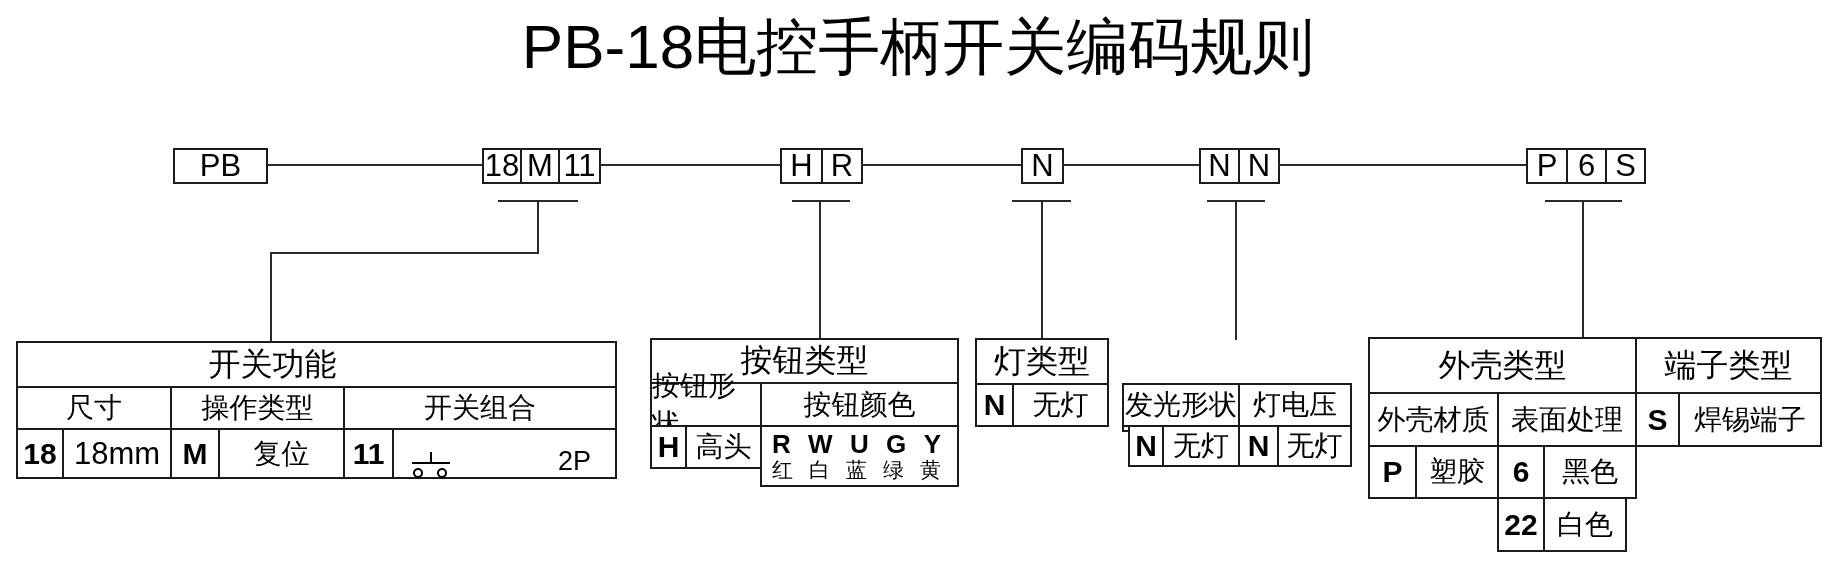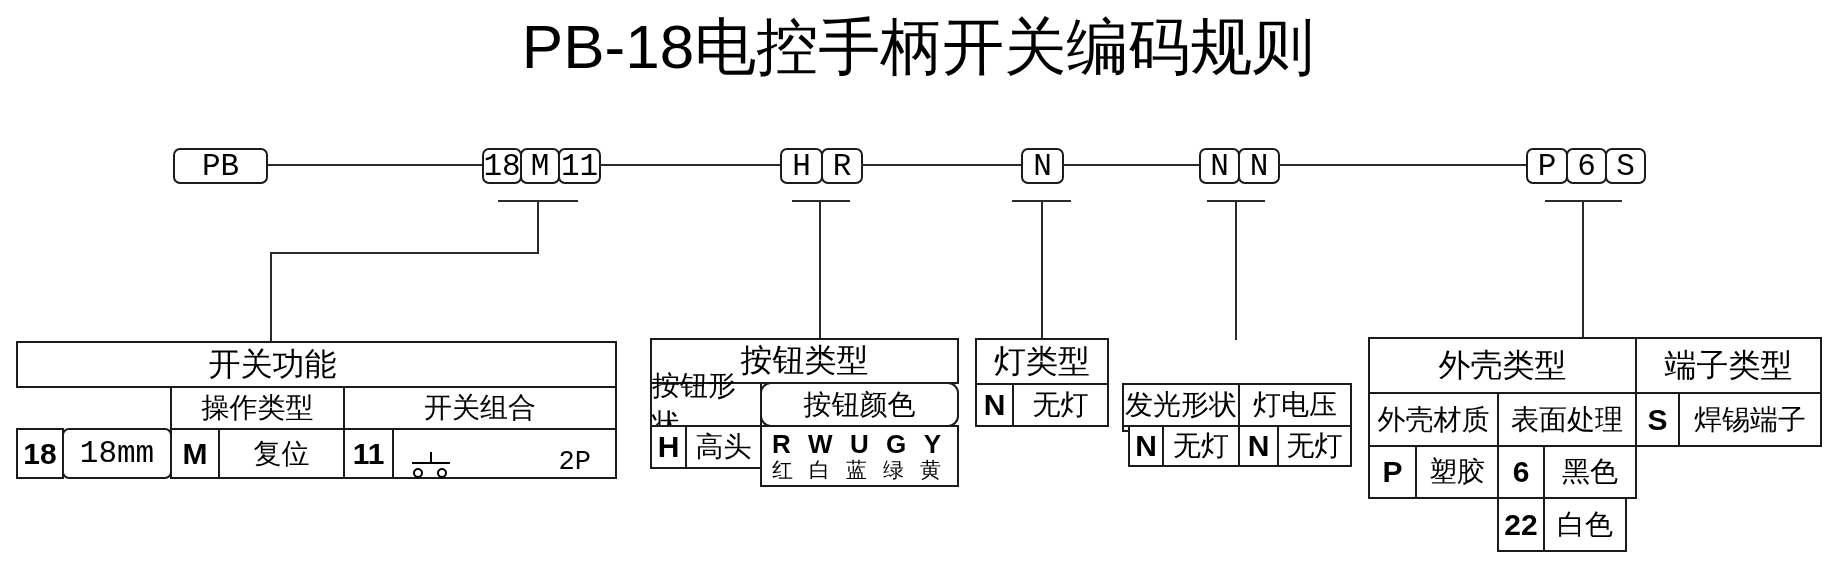--- a/index.html
+++ b/index.html
@@ -3,21 +3,21 @@
 <meta charset="utf-8">
 <style>
   html,body{margin:0;padding:0;background:#ffffff;}
   #canvas{position:relative;width:1836px;height:572px;background:#ffffff;overflow:hidden;
           font-family:"Liberation Sans",sans-serif;color:#000;}
   .title{position:absolute;top:14px;left:50%;transform:translateX(-50%);
          font-size:62px;line-height:1.05;white-space:nowrap;color:#000;
          font-family:"Liberation Sans",sans-serif;}
   .cell{position:absolute;box-sizing:border-box;border:2px solid #1b1b1b;background:#fff;
         display:flex;align-items:center;justify-content:center;}
-  .code{font-size:31px;font-family:Liberation Mono, monospace;border-radius:7px;}
+  .code{font-size:31px;font-family:Liberation Sans, sans-serif;}
   .tcode{font-size:30px;font-weight:600;font-family:"Liberation Sans",sans-serif;}
   .cjk{font-family:"Liberation Serif","DejaVu Serif",serif;}
   .hdr{font-size:32px;}
   .lbl{font-size:28px;}
   .line{position:absolute;background:#2a2a2a;}
   .shiftL{transform:translateX(-44px);}
   .combo{justify-content:space-between;padding:16px 24px 0 14px;}
   .colors{flex-direction:column;justify-content:center;line-height:1.12;padding:0 16px 0 10px;}
   .colrow{display:flex;width:100%;justify-content:space-between;}
   .colrow span{flex:0 0 auto;text-align:center;}
@@ -66,20 +66,21 @@
   <div class="line" style="left:270px;top:252px;width:269px;height:2px;"></div>
   <div class="line" style="left:270px;top:252px;width:2px;height:91px;"></div>
   <div class="line" style="left:819px;top:200px;width:2px;height:140px;"></div>
   <div class="line" style="left:1041px;top:200px;width:2px;height:140px;"></div>
   <div class="line" style="left:1235px;top:200px;width:2px;height:140px;"></div>
   <div class="line" style="left:1582px;top:200px;width:2px;height:139px;"></div>
 
   <div class="cell cjk hdr" style="left:16px;top:341px;width:601px;height:47px;">
     <span class="shiftL">开关功能</span>
   </div>
+  <div class="cell cjk lbl" style="left:16px;top:386px;width:156px;height:44px;">尺寸</div>
   <div class="cell cjk lbl" style="left:170px;top:386px;width:175px;height:44px;">操作类型</div>
   <div class="cell cjk lbl" style="left:343px;top:386px;width:274px;height:44px;">开关组合</div>
   <div class="cell tcode" style="left:16px;top:428px;width:48px;height:51px;">18</div>
   <div class="cell code" style="left:62px;top:428px;width:110px;height:51px;">18mm</div>
   <div class="cell tcode" style="left:170px;top:428px;width:50px;height:51px;">M</div>
   <div class="cell cjk lbl" style="left:218px;top:428px;width:127px;height:51px;">复位</div>
   <div class="cell tcode" style="left:343px;top:428px;width:51px;height:51px;">11</div>
   <div class="cell combo" style="left:392px;top:428px;width:225px;height:51px;">
     <span style="margin-top:6px;">
       <svg width="46" height="30" viewBox="0 0 46 30">
@@ -87,21 +88,21 @@
         <line x1="23" y1="13" x2="23" y2="2" stroke="#000" stroke-width="2"></line>
         <circle cx="10" cy="23" r="4" fill="none" stroke="#000" stroke-width="2"></circle>
         <circle cx="34" cy="23" r="4" fill="none" stroke="#000" stroke-width="2"></circle>
       </svg>
     </span>
     <span class="code" style="font-size:27px;">2P</span>
   </div>
 
   <div class="cell cjk hdr" style="left:650px;top:338px;width:309px;height:46px;">按钮类型</div>
   <div class="cell cjk lbl" style="left:650px;top:382px;width:112px;height:45px;">按钮形状</div>
-  <div class="cell cjk lbl" style="left:760px;top:382px;width:199px;height:45px;border-radius:11px;">按钮颜色</div>
+  <div class="cell cjk lbl" style="left:760px;top:382px;width:199px;height:45px;">按钮颜色</div>
   <div class="cell tcode" style="left:650px;top:425px;width:37px;height:44px;">H</div>
   <div class="cell cjk lbl" style="left:685px;top:425px;width:77px;height:44px;">高头</div>
   <div class="cell colors" style="left:760px;top:425px;width:199px;height:62px;">
     <div class="colrow c1">
       <span>R</span>
       <span>W</span>
       <span>U</span>
       <span>G</span>
       <span>Y</span>
     </div>

